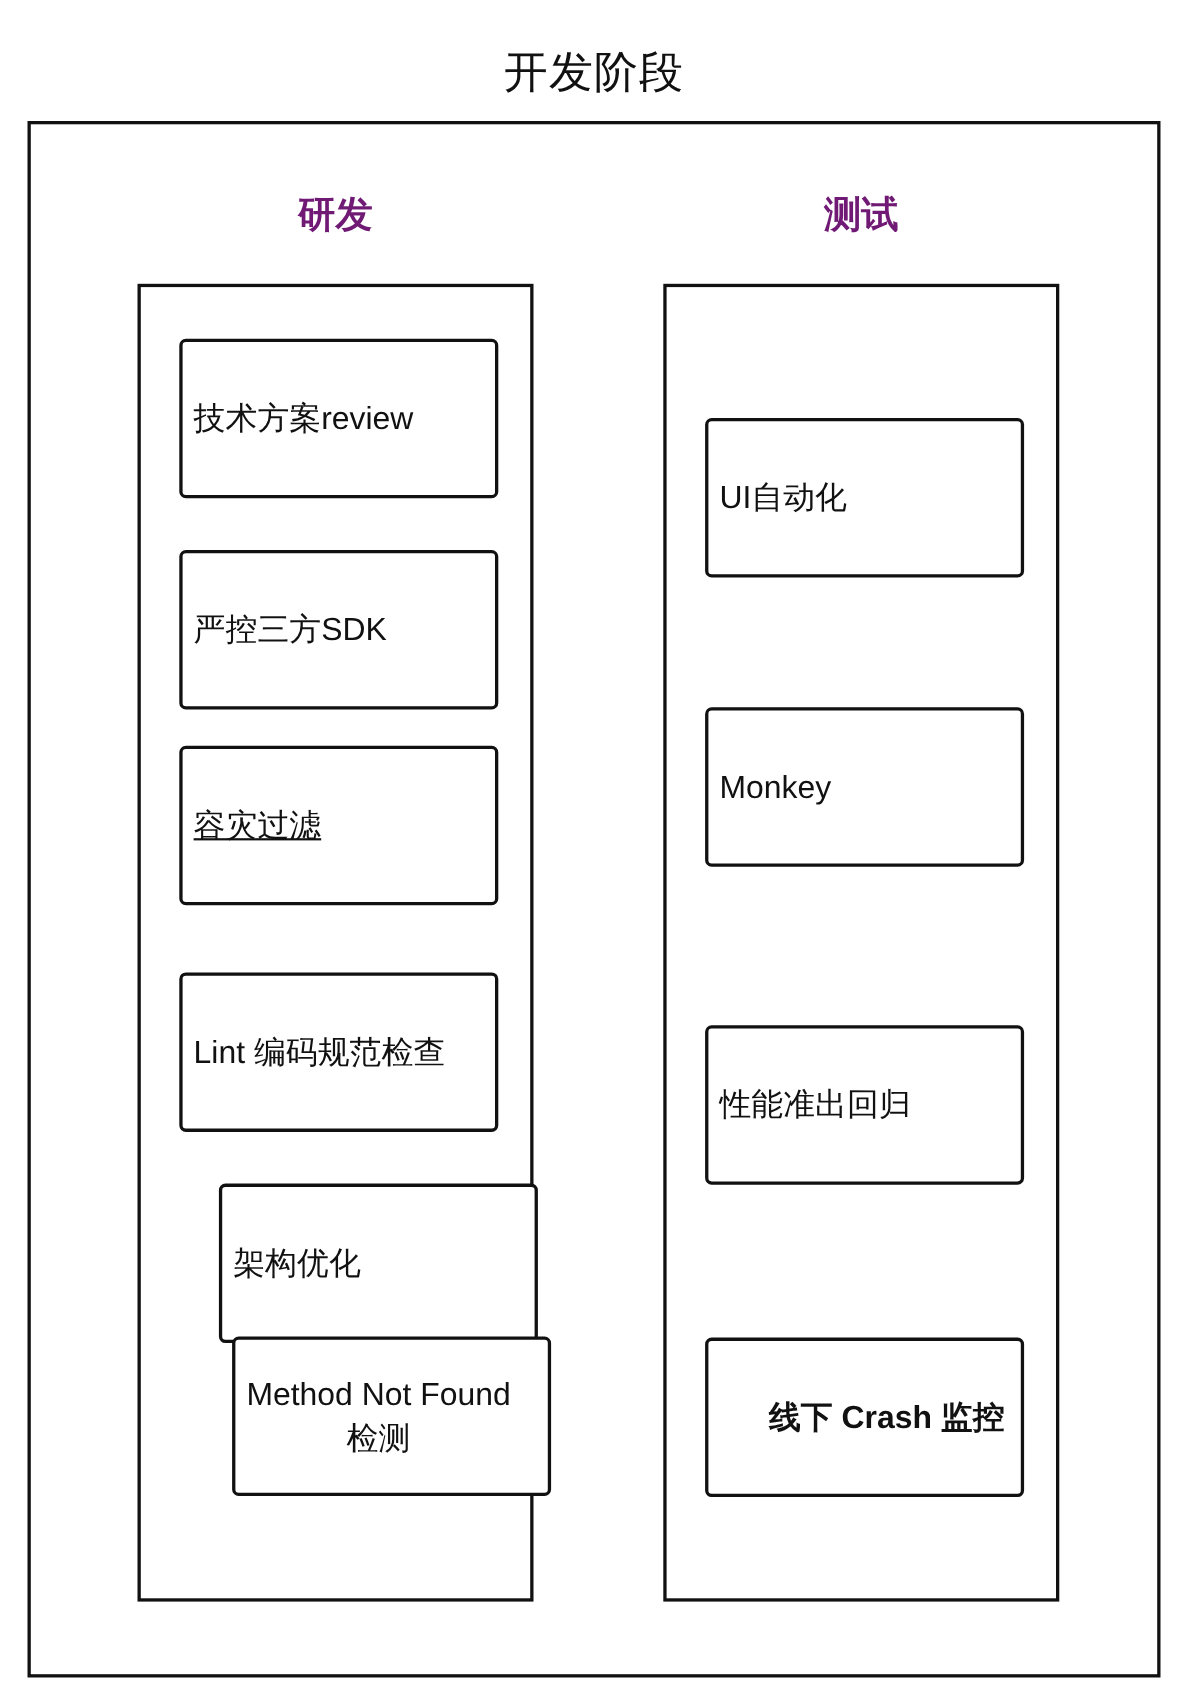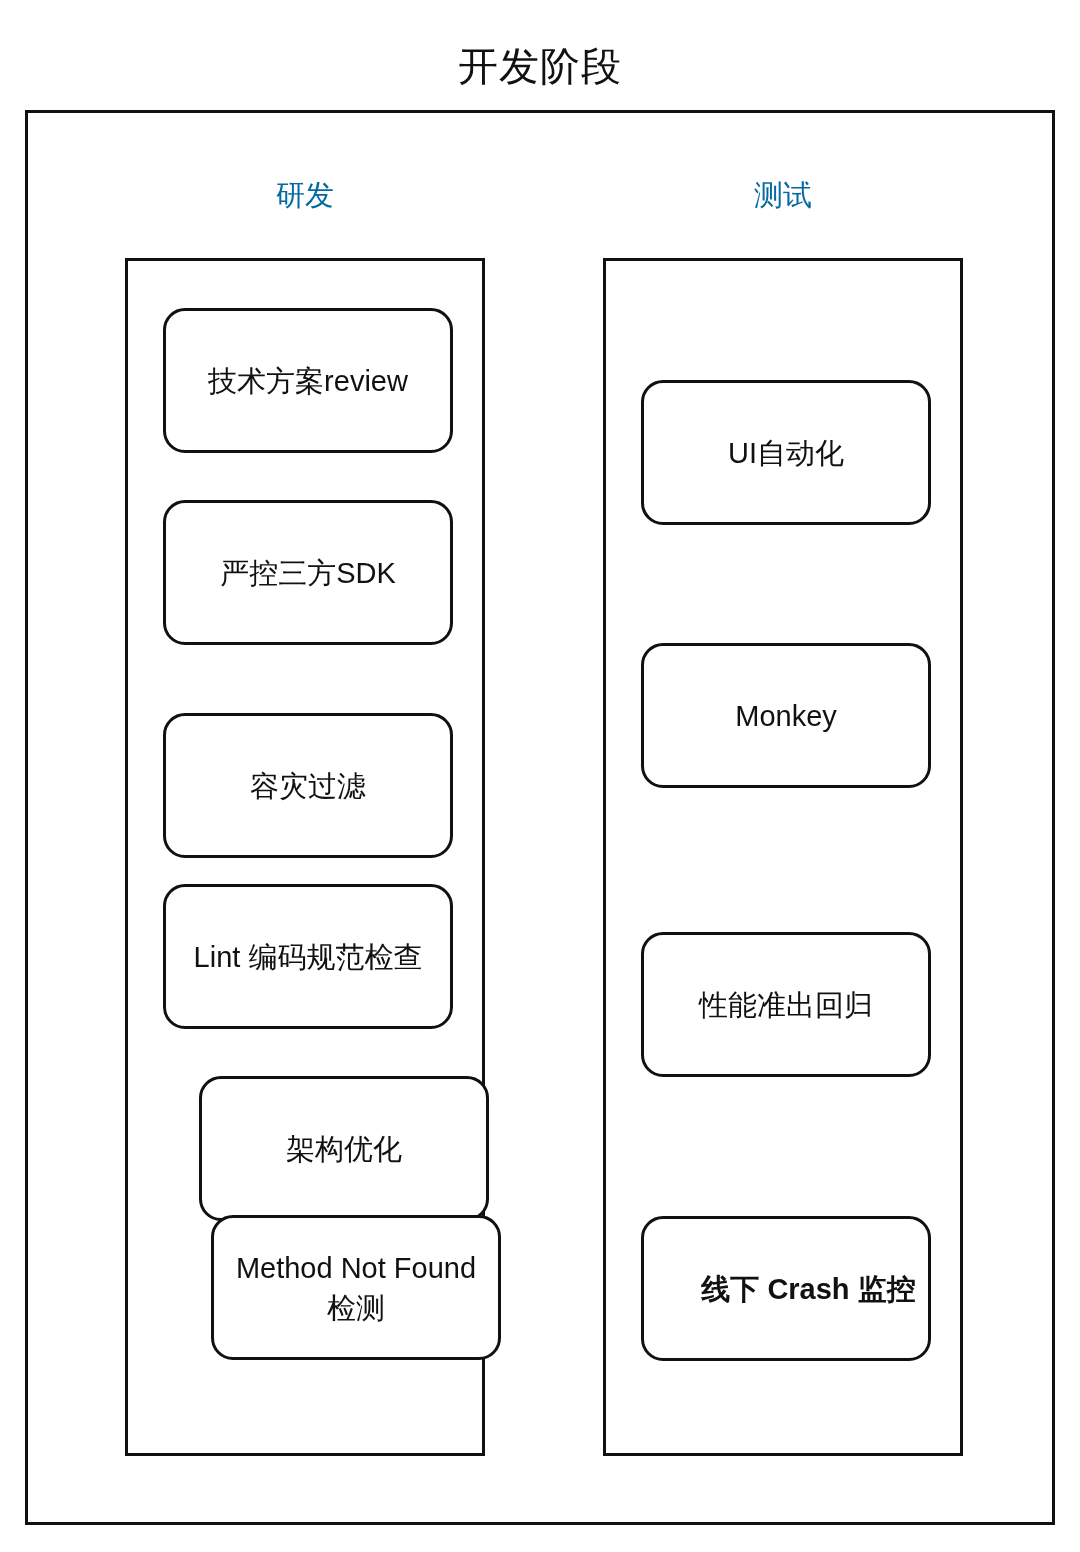--- a/index.html
+++ b/index.html
@@ -50,24 +50,24 @@
   }
   .column.col-dev  { left: 97px; }   
   .column.col-test { left: 575px; }  
 
   .column-header {
     position: absolute;
     top: 60px;
     left: 0;
     width: 360px;
     text-align: center;
-    font-size: 29px;
+    font-size: 34px;
     line-height: 44px;
-    font-weight: 400;
-    color: #0369a1;
+    font-weight: 700;
+    color: #701a75;
   }
 
   
   .lane {
     position: absolute;
     top: 145px;            
     left: 0;
     width: 360px;
     height: 1198px;        
     border: 3px solid #111111;
@@ -75,26 +75,26 @@
     background: #ffffff;
   }
 
   
   .task-box {
     position: absolute;
     left: 35px;
     width: 290px;
     height: 145px;
     border: 3px solid #111111;
-    border-radius: 22px;
+    border-radius: 6px;
     box-sizing: border-box;
     background: #ffffff;
     display: flex;
     align-items: center;
-    justify-content: center;
+    justify-content: flex-start;
     text-align: center;
     font-size: 29px;
     line-height: 40px;
     font-weight: 400;
     color: #111111;
     padding: 0 10px;
   }
   .task-box .label {
     display: block;
     white-space: pre-line;
@@ -114,21 +114,21 @@
   <div class="column col-dev">
     <div class="column-header">研发</div>
 
     <div class="lane">
       <div class="task-box" style="top:47px;">
         <span class="label">技术方案review</span>
       </div>
       <div class="task-box" style="top:239px;">
         <span class="label">严控三方SDK</span>
       </div>
-      <div class="task-box" style="top:452px;">
+      <div class="task-box" style="top:417px;text-decoration:underline;">
         <span class="label">容灾过滤</span>
       </div>
       <div class="task-box" style="top:623px;">
         <span class="label">Lint 编码规范检查</span>
       </div>
       <div class="task-box" style="top:815px;margin-left:36px;">
         <span class="label">架构优化</span>
       </div>
       <div class="task-box" style="top:954px;margin-left:48px;">
         <span class="label">Method Not Found

